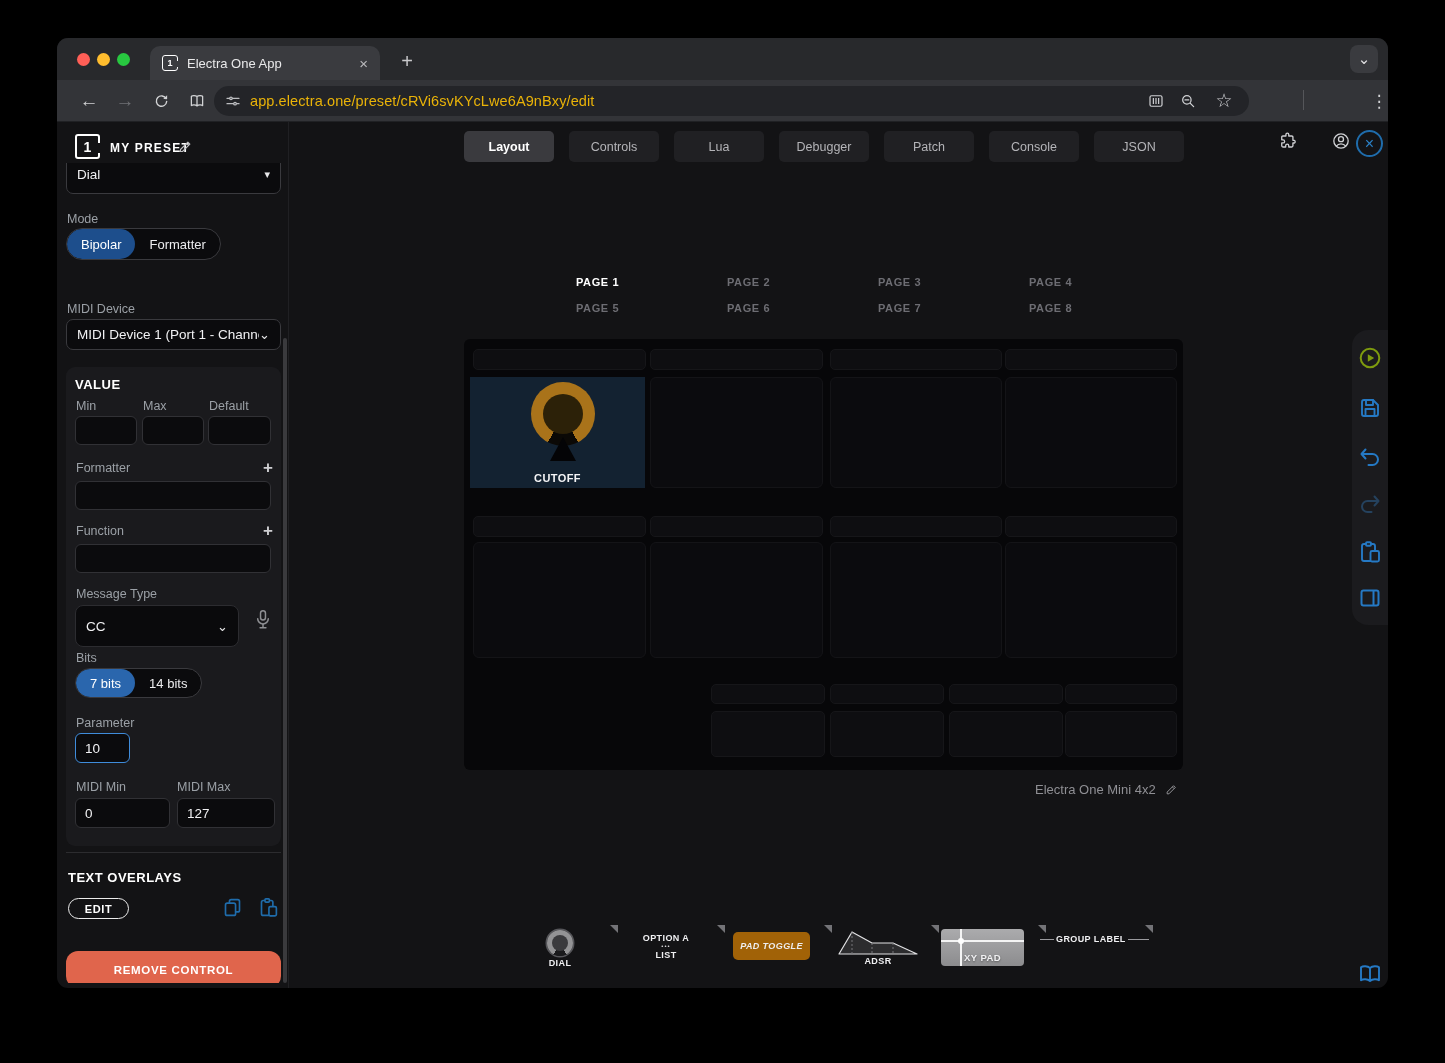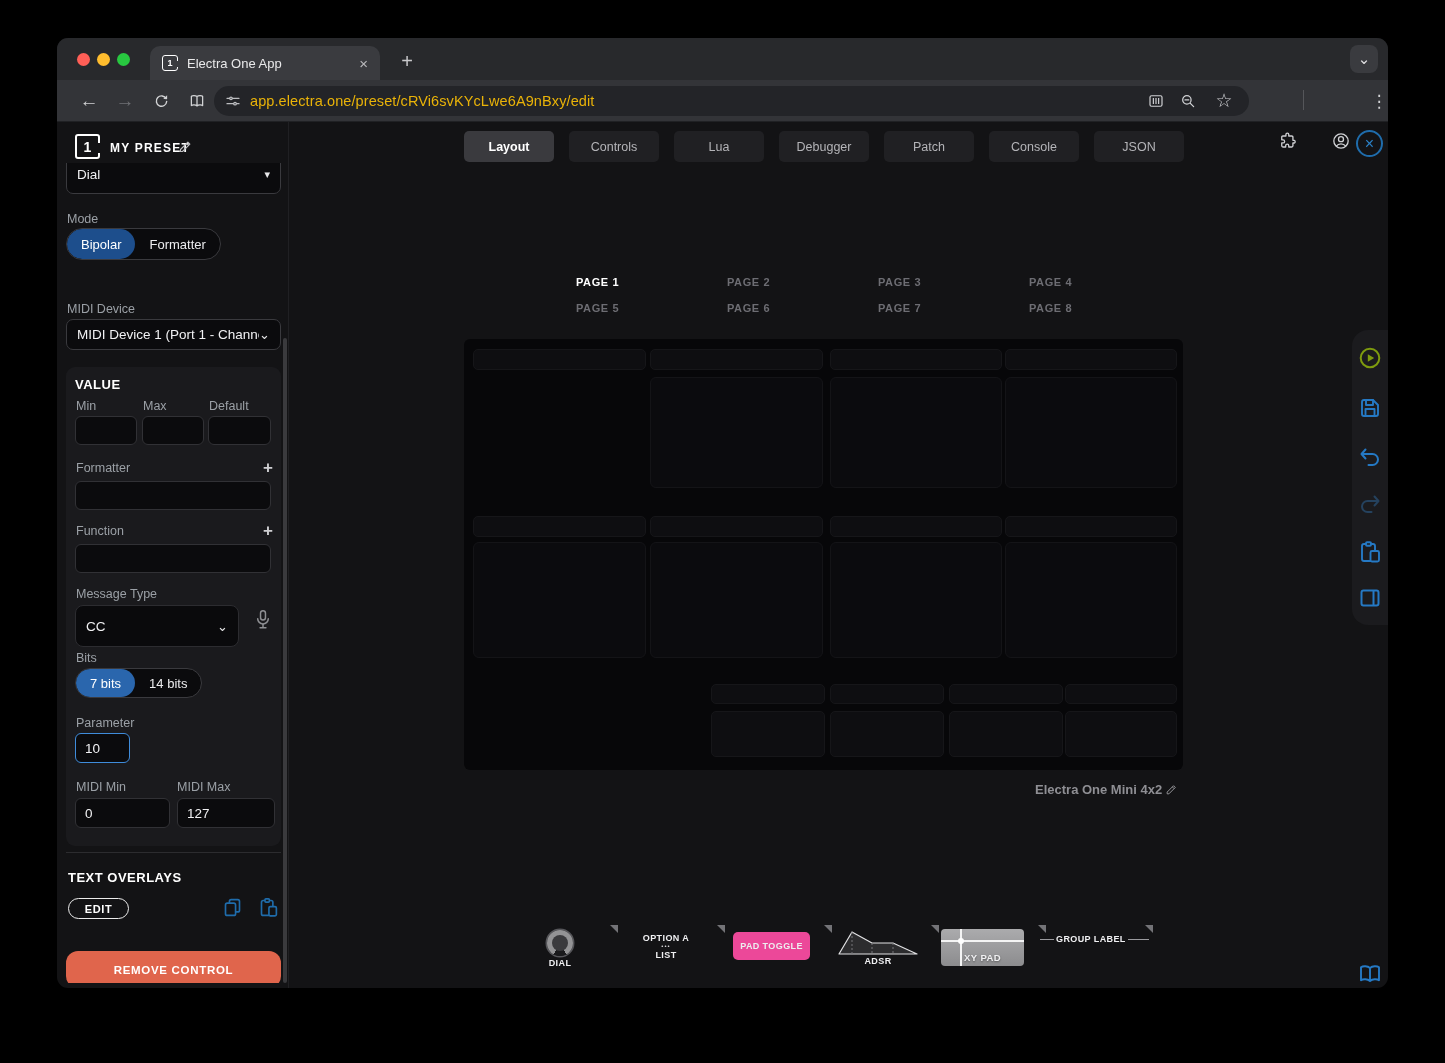--- a/index.html
+++ b/index.html
@@ -63,29 +63,29 @@
   .pagelink{font-size:11px;font-weight:bold;letter-spacing:.6px;color:#6d6d73;}
   .pagelink.on{color:#fff;}
   
   #preview{left:407px;top:301px;width:719px;height:431px;background:#070709;border-radius:6px;}
   .slot{background:#0e0e11;border:1px solid #161619;border-radius:5px;box-sizing:border-box;}
   .cell{background:#0b0b0e;border:1px solid #141417;border-radius:6px;box-sizing:border-box;}
   .cell.sel{background:#132231;border:none;border-radius:0;}
   .knob{border-radius:50%;position:absolute;}
   .knob .inner{position:absolute;border-radius:50%;}
   .ctrllabel{font-size:11px;font-weight:bold;color:#f4f4f6;letter-spacing:.4px;text-align:center;}
-  .devname{font-size:13px;color:#8f8f94;font-weight:bold;}
+  .devname{font-size:13px;color:#8f8f94;}
   
   #rtools{left:1295px;top:292px;width:36px;height:295px;background:#1b1b1e;border-radius:16px 0 0 16px;}
   .rtic{left:6px;width:24px;height:24px;}
   
   .pal-label{font-size:9px;font-weight:bold;color:#f0f0f2;letter-spacing:.4px;text-align:center;}
   .corner{width:0;height:0;border-top:8px solid #737377;border-left:8px solid transparent;}
-  .padtoggle{background:#ec4899;border-radius:5px;color:#ededef;font-size:9px;font-weight:bold;letter-spacing:.4px;
-    display:flex;align-items:center;justify-content:center;}
+  .padtoggle{background:#a16207;border-radius:5px;color:#ededef;font-size:9px;font-weight:bold;letter-spacing:.4px;
+    display:flex;align-items:center;justify-content:center;font-style:italic;}
   .xypad{background:linear-gradient(180deg,#ababad,#8c8c8e);border-radius:4px;overflow:hidden;}
   .xypad .vl{position:absolute;left:19px;top:0;width:2px;height:100%;background:#f4f4f4;}
   .xypad .hl{position:absolute;left:0;top:11px;width:100%;height:2px;background:#f4f4f4;}
   .xypad .dot{position:absolute;left:17px;top:9px;width:6px;height:6px;border-radius:50%;background:#fff;}
   .xypad .lab{position:absolute;left:0;right:0;bottom:3px;}
   .gline{height:1px;background:#9a9a9e;}
 </style>
 </head>
 <body>
 
@@ -301,20 +301,28 @@
   <span class="abs pagelink" style="left:821px;top:264px;">PAGE 7</span>
   <span class="abs pagelink" style="left:972px;top:264px;">PAGE 8</span>
 
   <div id="preview" class="abs">
 
     <div class="abs slot" style="left:9px;top:10px;width:173px;height:21px;"></div>
     <div class="abs slot" style="left:186px;top:10px;width:173px;height:21px;"></div>
     <div class="abs slot" style="left:366px;top:10px;width:172px;height:21px;"></div>
     <div class="abs slot" style="left:541px;top:10px;width:172px;height:21px;"></div>
 
+    <div class="abs cell sel" style="left:6px;top:38px;width:175px;height:111px;">
+      <div class="knob" style="left:61px;top:5px;width:64px;height:64px;
+        background:conic-gradient(from 0deg,#a9731a 0deg 152deg,#0b0906 152deg 208deg,#a9731a 208deg 360deg);">
+        <div class="inner" style="left:12px;top:12px;width:40px;height:40px;background:#2c2108;"></div>
+      </div>
+      <div class="abs" style="left:80px;top:60px;width:0;height:0;border-left:13px solid transparent;border-right:13px solid transparent;border-bottom:24px solid #040406;"></div>
+      <div class="abs ctrllabel" style="left:0;top:95px;width:175px;">CUTOFF</div>
+    </div>
     <div class="abs cell" style="left:186px;top:38px;width:173px;height:111px;"></div>
     <div class="abs cell" style="left:366px;top:38px;width:172px;height:111px;"></div>
     <div class="abs cell" style="left:541px;top:38px;width:172px;height:111px;"></div>
 
     <div class="abs slot" style="left:9px;top:177px;width:173px;height:21px;"></div>
     <div class="abs slot" style="left:186px;top:177px;width:173px;height:21px;"></div>
     <div class="abs slot" style="left:366px;top:177px;width:172px;height:21px;"></div>
     <div class="abs slot" style="left:541px;top:177px;width:172px;height:21px;"></div>
 
     <div class="abs cell" style="left:9px;top:203px;width:173px;height:116px;"></div>

